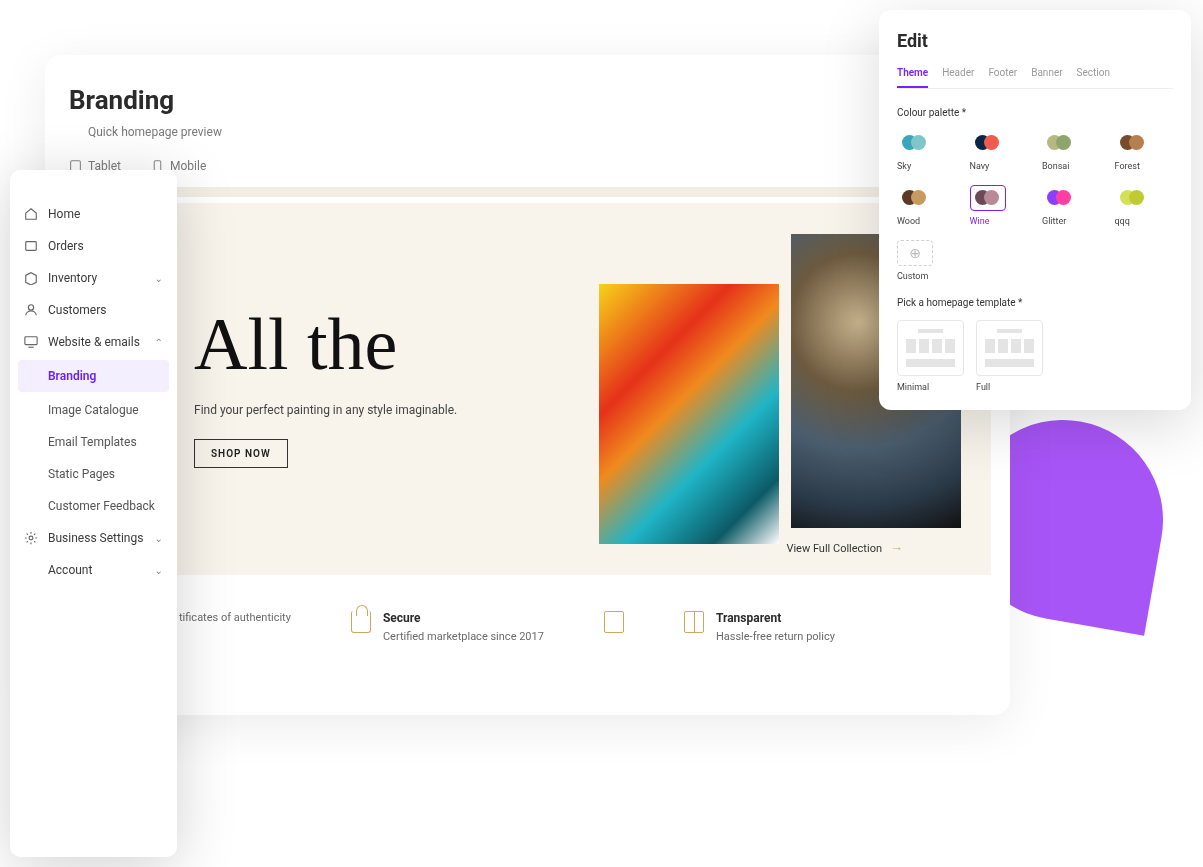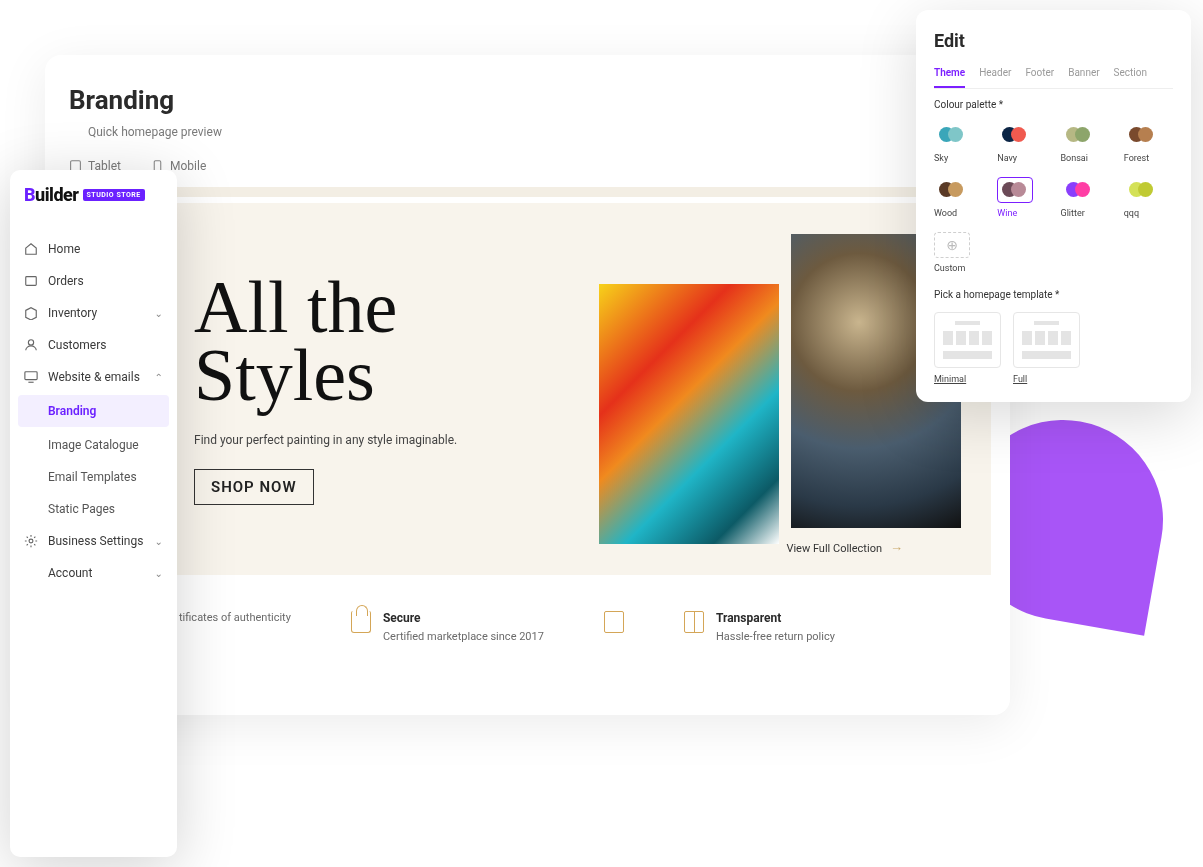--- a/index.html
+++ b/index.html
@@ -91,21 +91,21 @@
 }
 .hero-text p {
   font-size: 12px;
   color: #444;
   margin-bottom: 22px;
 }
 .shop-btn {
   display: inline-block;
   border: 1px solid #333;
   padding: 8px 16px;
-  font-size: 15px;
+  font-size: 10px;
   letter-spacing: 1px;
   font-weight: 600;
   color: #222;
   cursor: pointer;
 }
 .hero-images {
   display: flex;
   gap: 12px;
   margin-left: auto;
   align-items: flex-start;
@@ -230,39 +230,39 @@
   margin: 2px 8px;
   border-radius: 4px;
   padding-left: 30px;
 }
 
 
 .edit-panel {
   position: absolute;
   right: 12px;
   top: 10px;
-  width: 275px;
+  width: 312px;
   background: #fff;
   border-radius: 12px;
   box-shadow: 0 15px 60px rgba(0,0,0,0.15);
   padding: 20px 18px 18px 18px;
 }
 .edit-title {
   font-size: 18px;
   font-weight: 700;
   color: #2b2b2b;
   margin-bottom: 16px;
 }
 .edit-tabs {
   display: flex;
   gap: 14px;
   font-size: 10px;
   color: #9a9a9a;
   border-bottom: 1px solid #eee;
-  margin-bottom: 10px;
+  margin-bottom: 18px;
 }
 .edit-tab { padding-bottom: 8px; cursor: pointer; }
 .edit-tab.active {
   color: #7b1fff;
   border-bottom: 2px solid #7b1fff;
   font-weight: 600;
 }
 .section-label {
   font-size: 10px;
   color: #333;
@@ -323,21 +323,21 @@
   border: 1px solid #e6e6e6;
   border-radius: 4px;
   height: 56px;
   position: relative;
   cursor: pointer;
   padding: 8px;
 }
 .template .tline { height: 5px; background: #e4e4e4; margin-bottom: 4px; }
 .template .tblocks { display:flex; gap:3px; justify-content:center; }
 .template .tb { width:10px; height:14px; background:#e4e4e4; }
-.template-label { font-size: 9px; color: #444; margin-top: 6px; display:block;text-decoration:underline; }
+.template-label { font-size: 9px; color: #444; margin-top: 6px; display:block; }
 
 svg { display: block; }
 </style>
 </head>
 <body>
 
 <div class="blob"></div>
 
 <div class="main-card">
   <h1 class="page-title">Branding</h1>
@@ -361,21 +361,21 @@
       </span>
       <span>Mobile</span>
     </div>
   </div>
 
   <div class="preview-bar"></div>
   <div class="preview">
     <div class="preview-inner">
       <div class="hero-text">
         <h2>
-          <span>All the</span><br><span>Styles</span>
+          <span>All the</span><br>
         </h2>
         <p>Find your perfect painting in any style imaginable.</p>
         <span class="shop-btn">SHOP NOW</span>
       </div>
       <div class="hero-images">
         <div class="img1"></div>
         <div class="img2"></div>
       </div>
     </div>
     <div class="view-full">
@@ -404,24 +404,20 @@
       <div class="feature-icon grid"></div>
       <div>
         <h4>Transparent</h4>
         <p>Hassle-free return policy</p>
       </div>
     </div>
   </div>
 </div>
 
 <div class="sidebar">
-  <div class="logo">
-    <span class="logo-text"><span class="logo-b">B</span><span class="logo-rest">uilder</span></span>
-    <span class="logo-badge">STUDIO STORE</span>
-  </div>
   <ul class="nav">
     <li class="nav-item">
       <span class="nav-icon">
           <svg width="14" height="14" viewBox="0 0 16 16">
             <path d="M2 7l6-5 6 5v7H2z" fill="none" stroke="#666" stroke-width="1.3"></path>
           </svg>
         </span>
       <span>Home</span>
     </li>
     <li class="nav-item">
@@ -466,20 +462,23 @@
         </li>
       <li class="nav-item">
           <span>Image Catalogue</span>
         </li>
       <li class="nav-item">
           <span>Email Templates</span>
         </li>
       <li class="nav-item">
           <span>Static Pages</span>
         </li>
+      <li class="nav-item">
+          <span>Customer Feedback</span>
+        </li>
     </ul>
     <li class="nav-item">
       <span class="nav-icon">
           <svg width="14" height="14" viewBox="0 0 16 16">
             <circle cx="8" cy="8" r="2.2" fill="none" stroke="#666" stroke-width="1.3"></circle>
             <path d="M8 1v2M8 13v2M1 8h2M13 8h2M3 3l1.4 1.4M11.6 11.6L13 13M13 3l-1.4 1.4M4.4 11.6L3 13" stroke="#666" stroke-width="1.3"></path>
           </svg>
         </span>
       <span>Business Settings</span>
       <span class="chev">⌄</span>

